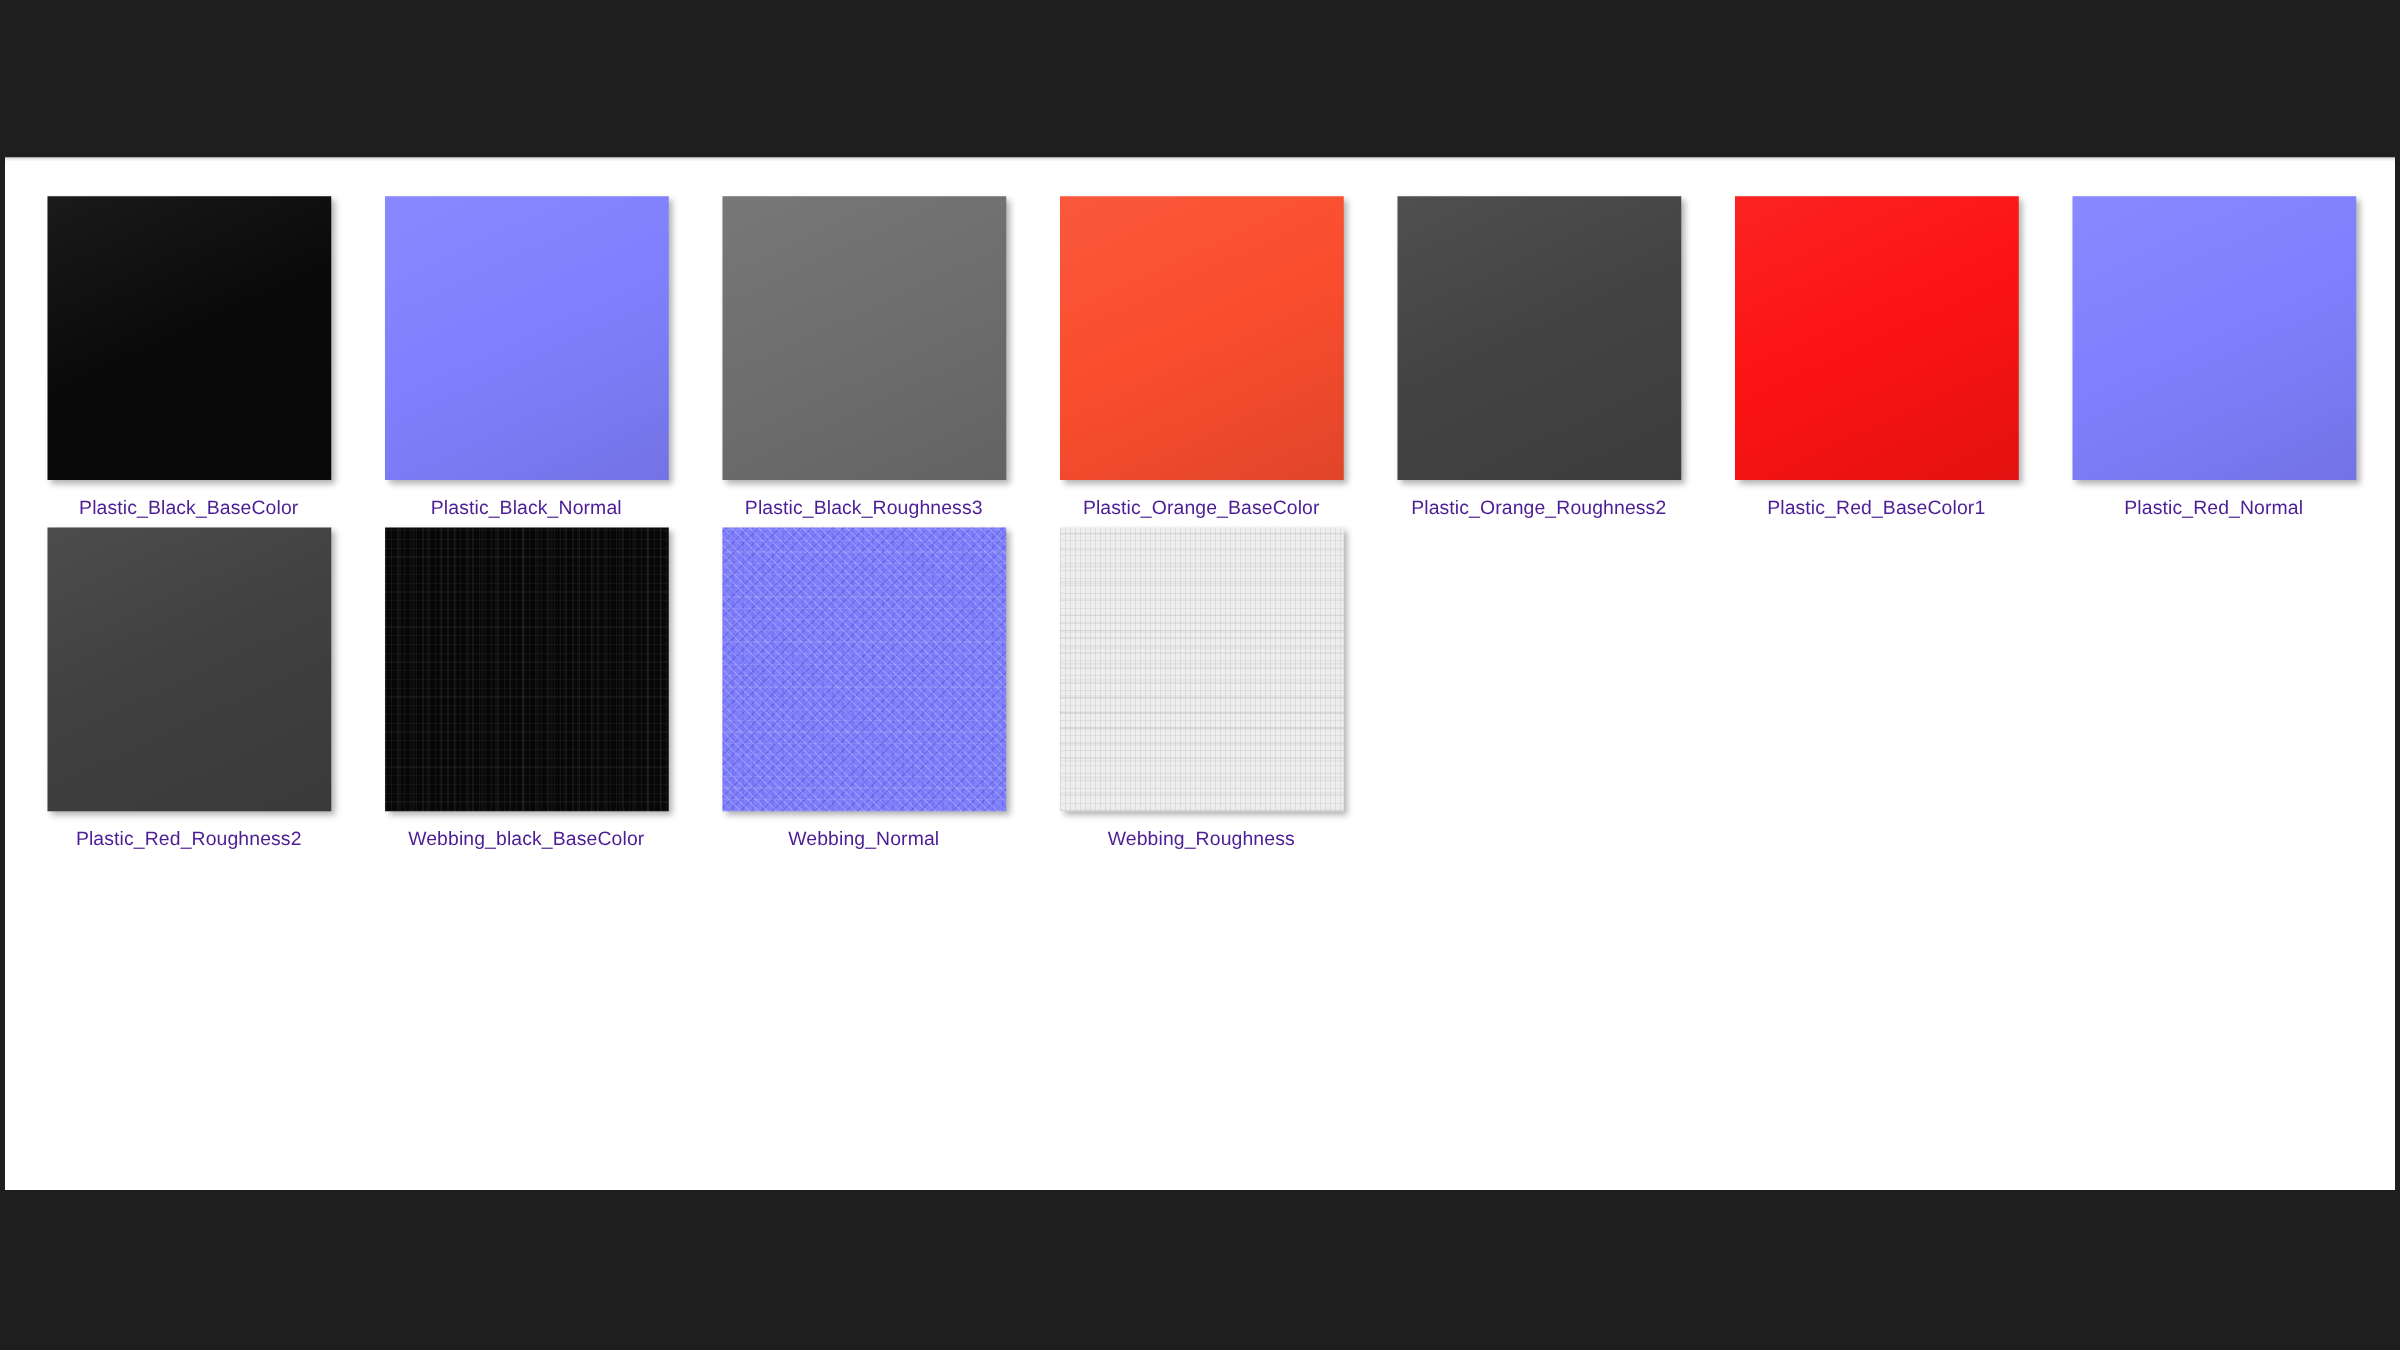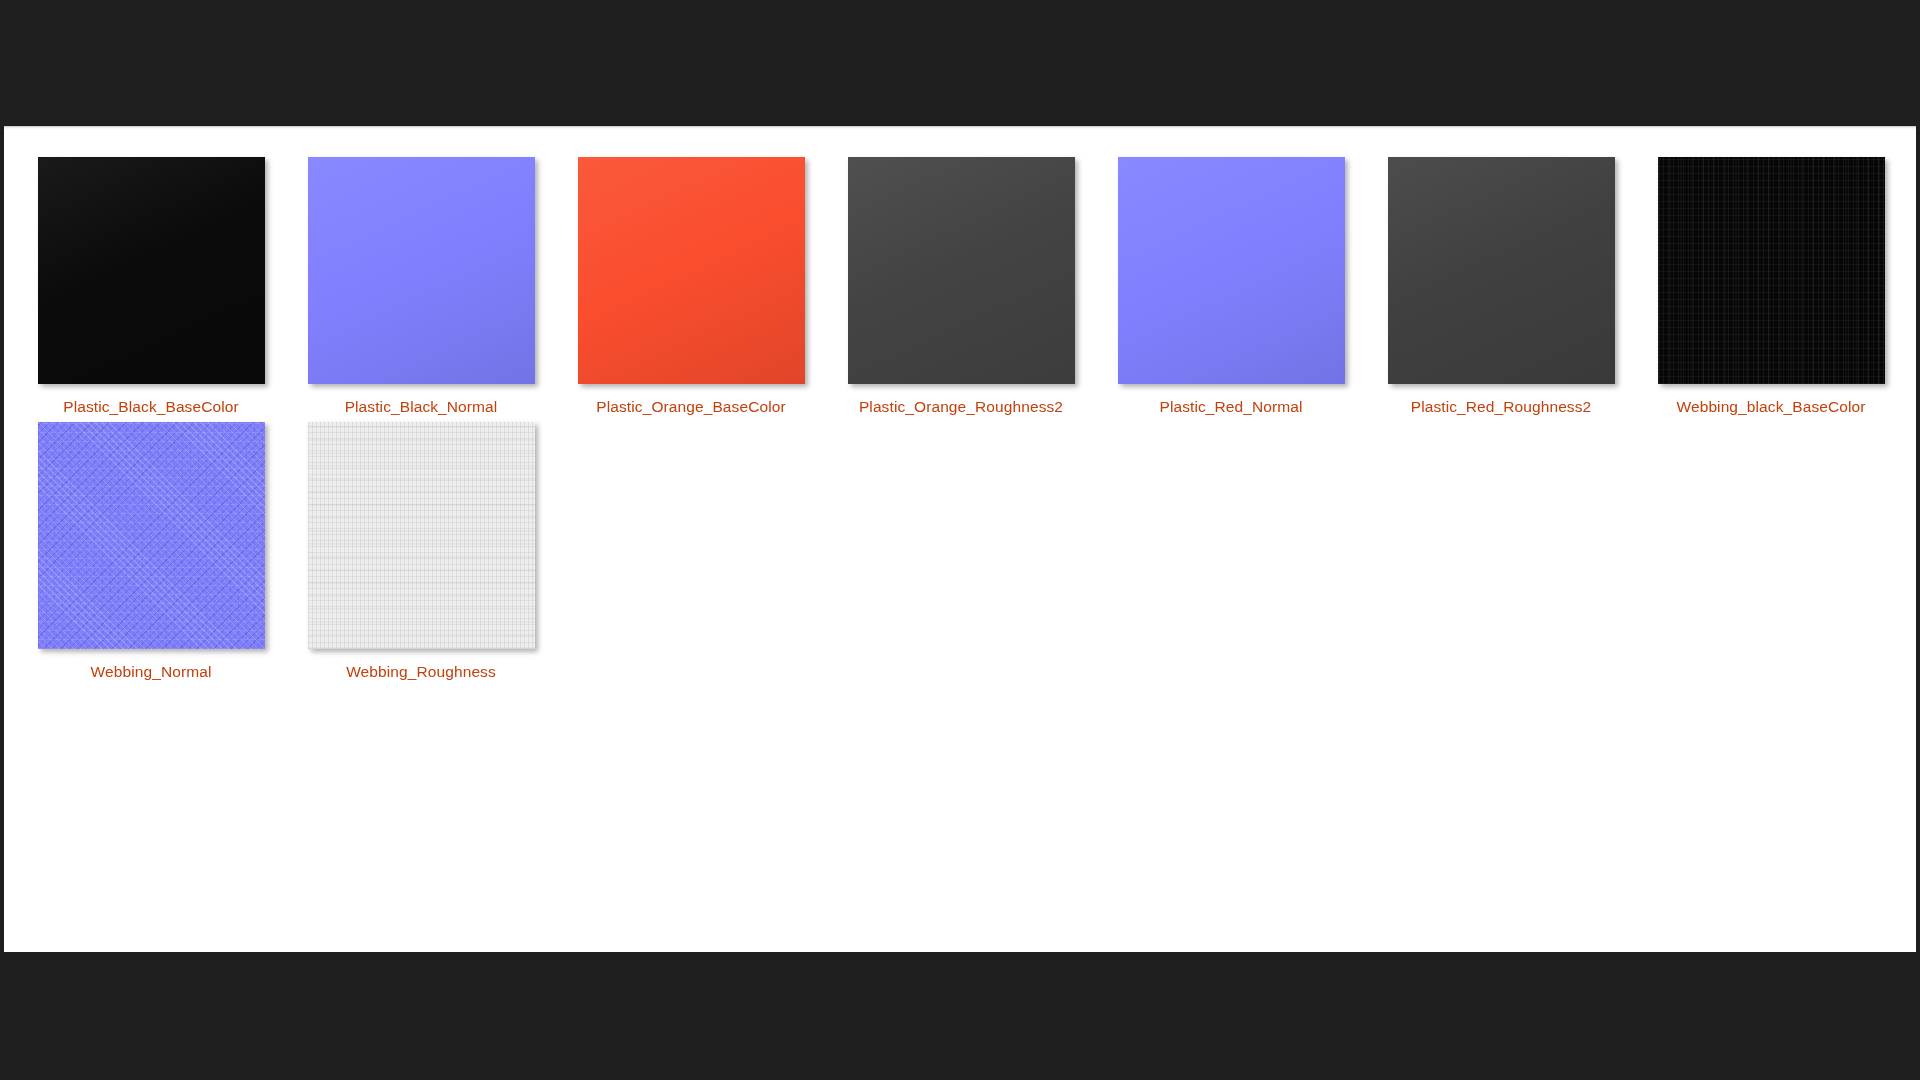--- a/index.html
+++ b/index.html
@@ -102,21 +102,21 @@
     width: 227px;
     height: 227px;
     box-shadow: 3px 3px 5px rgba(0,0,0,0.30);
     background-repeat: repeat;
   }
 
   .asset-label {
     margin-top: 14px;
     font-size: 15.5px;
     line-height: 18px;
-    color: #c2410c;
+    color: #4c1d95;
     text-align: center;
     white-space: nowrap;
     letter-spacing: 0.1px;
   }
 
   
   .tx-weave-dark {
     background-color: #070707;
     background-image:
       repeating-linear-gradient(90deg, rgba(255,255,255,0.055) 0 1px, rgba(0,0,0,0) 1px 5px),
@@ -171,29 +171,41 @@
           <div class="asset-label">Plastic_Black_BaseColor</div>
         </div>
         <div class="asset-cell">
           <div class="thumb-wrap">
             <div class="thumb tx-grad-dark" style="background-color: rgb(128, 128, 255);"></div>
           </div>
           <div class="asset-label">Plastic_Black_Normal</div>
         </div>
         <div class="asset-cell">
           <div class="thumb-wrap">
+            <div class="thumb tx-grad-dark" style="background-color: rgb(110, 110, 110);"></div>
+          </div>
+          <div class="asset-label">Plastic_Black_Roughness3</div>
+        </div>
+        <div class="asset-cell">
+          <div class="thumb-wrap">
             <div class="thumb tx-grad-dark" style="background-color: rgb(250, 77, 46);"></div>
           </div>
           <div class="asset-label">Plastic_Orange_BaseColor</div>
         </div>
         <div class="asset-cell">
           <div class="thumb-wrap">
             <div class="thumb tx-subtle-noise tx-grad-dark" style="background-color: rgb(67, 67, 67);"></div>
           </div>
           <div class="asset-label">Plastic_Orange_Roughness2</div>
+        </div>
+        <div class="asset-cell">
+          <div class="thumb-wrap">
+            <div class="thumb tx-grad-dark" style="background-color: rgb(252, 19, 19);"></div>
+          </div>
+          <div class="asset-label">Plastic_Red_BaseColor1</div>
         </div>
         <div class="asset-cell">
           <div class="thumb-wrap">
             <div class="thumb tx-grad-dark" style="background-color: rgb(128, 128, 255);"></div>
           </div>
           <div class="asset-label">Plastic_Red_Normal</div>
         </div>
         <div class="asset-cell">
           <div class="thumb-wrap">
             <div class="thumb tx-subtle-noise tx-grad-dark" style="background-color: rgb(64, 64, 64);"></div>

